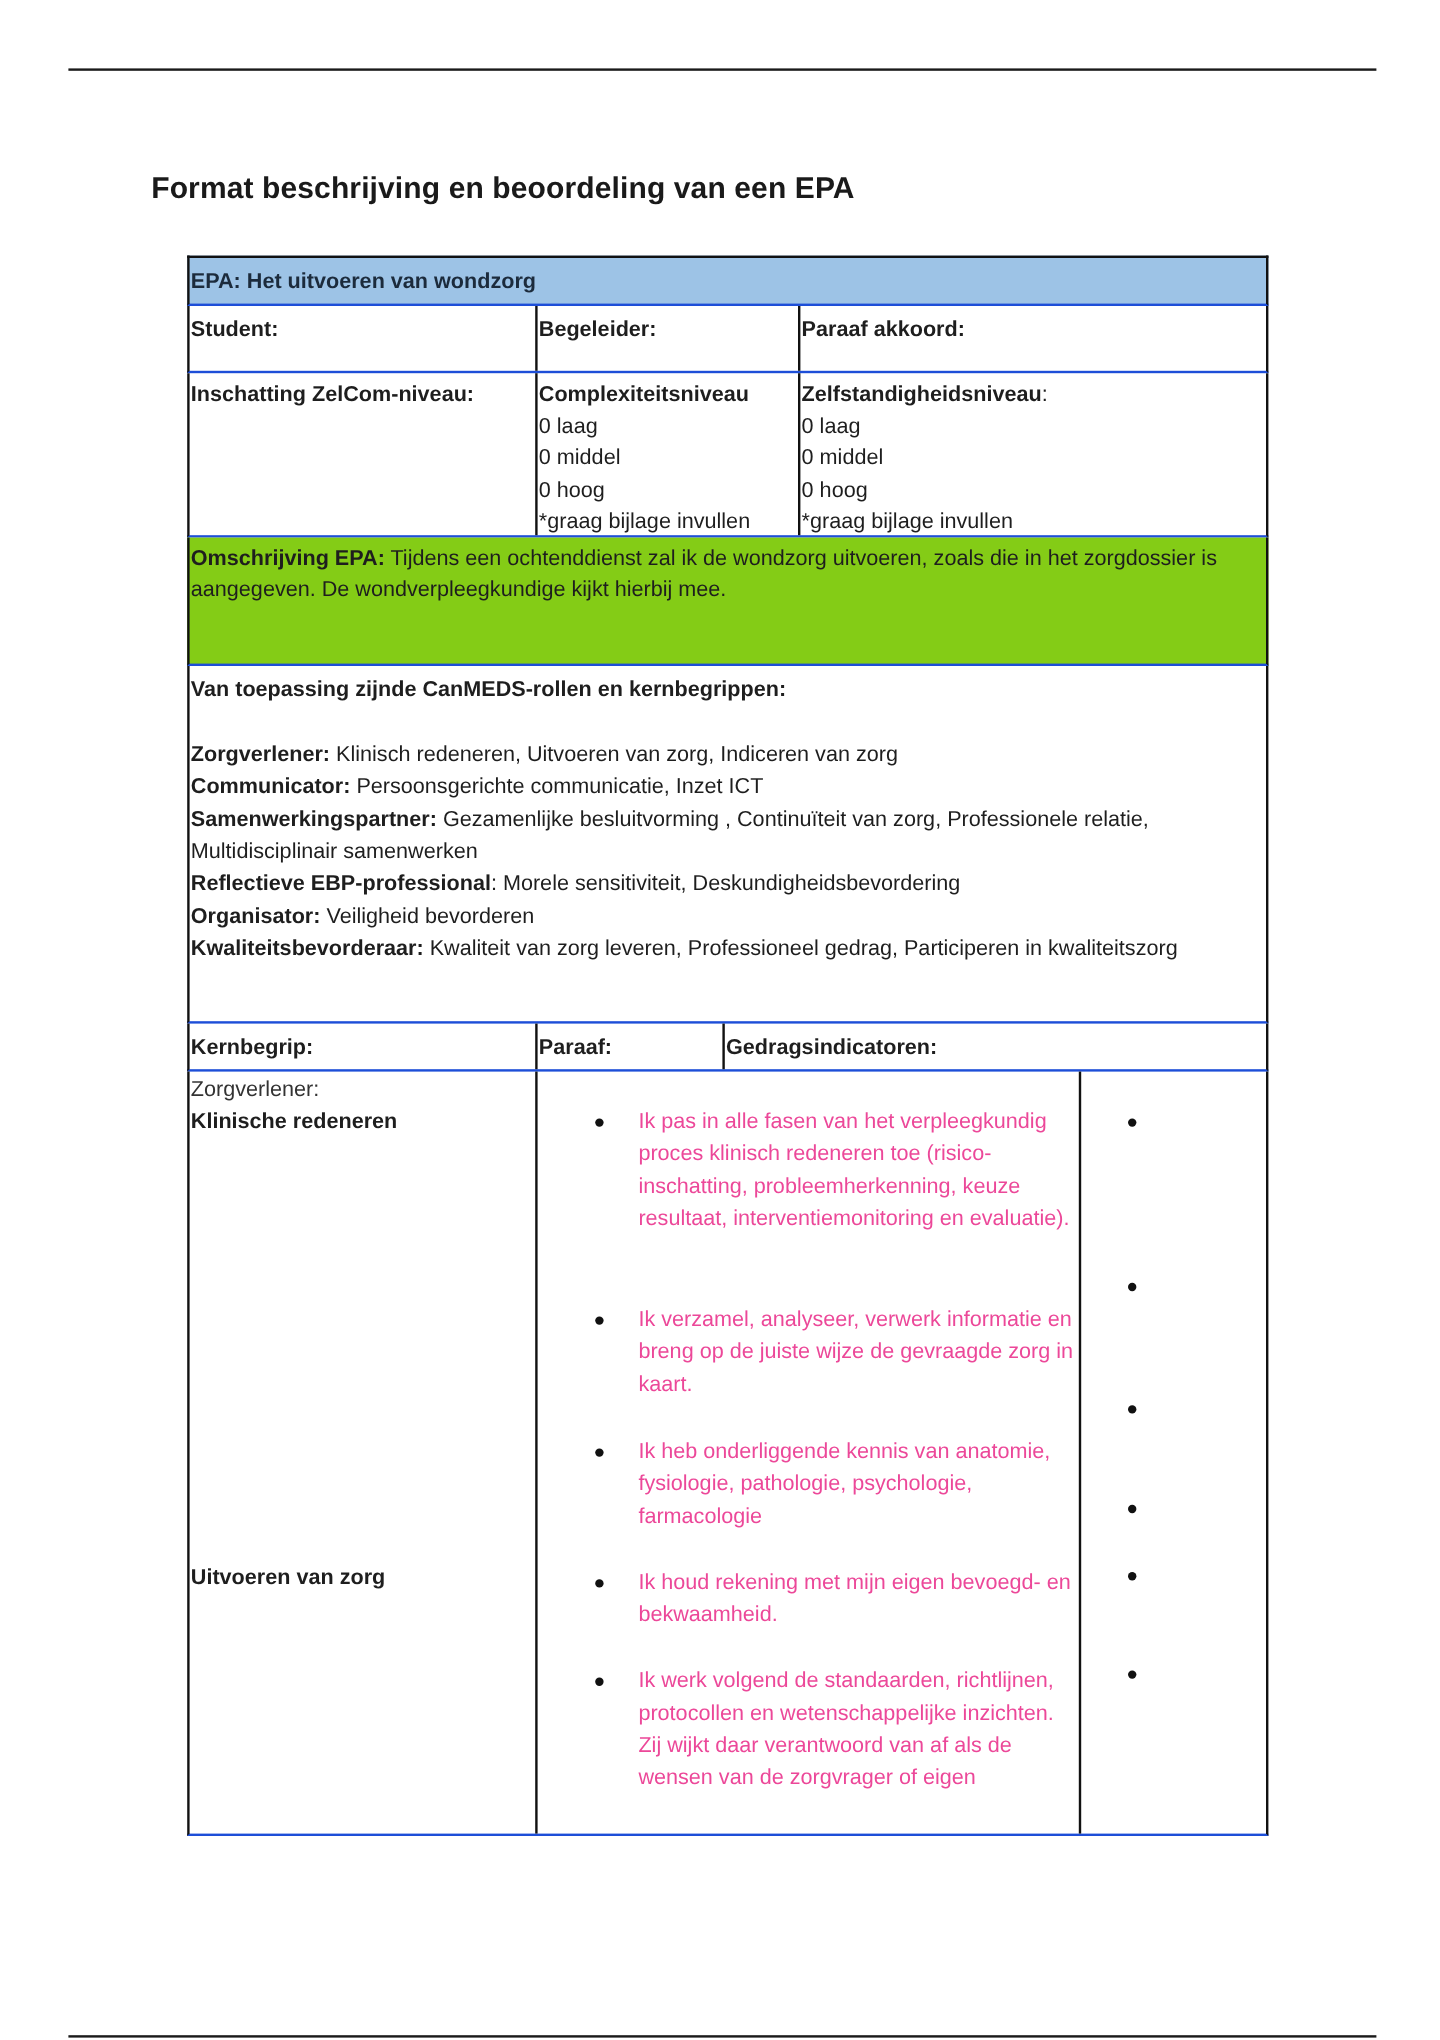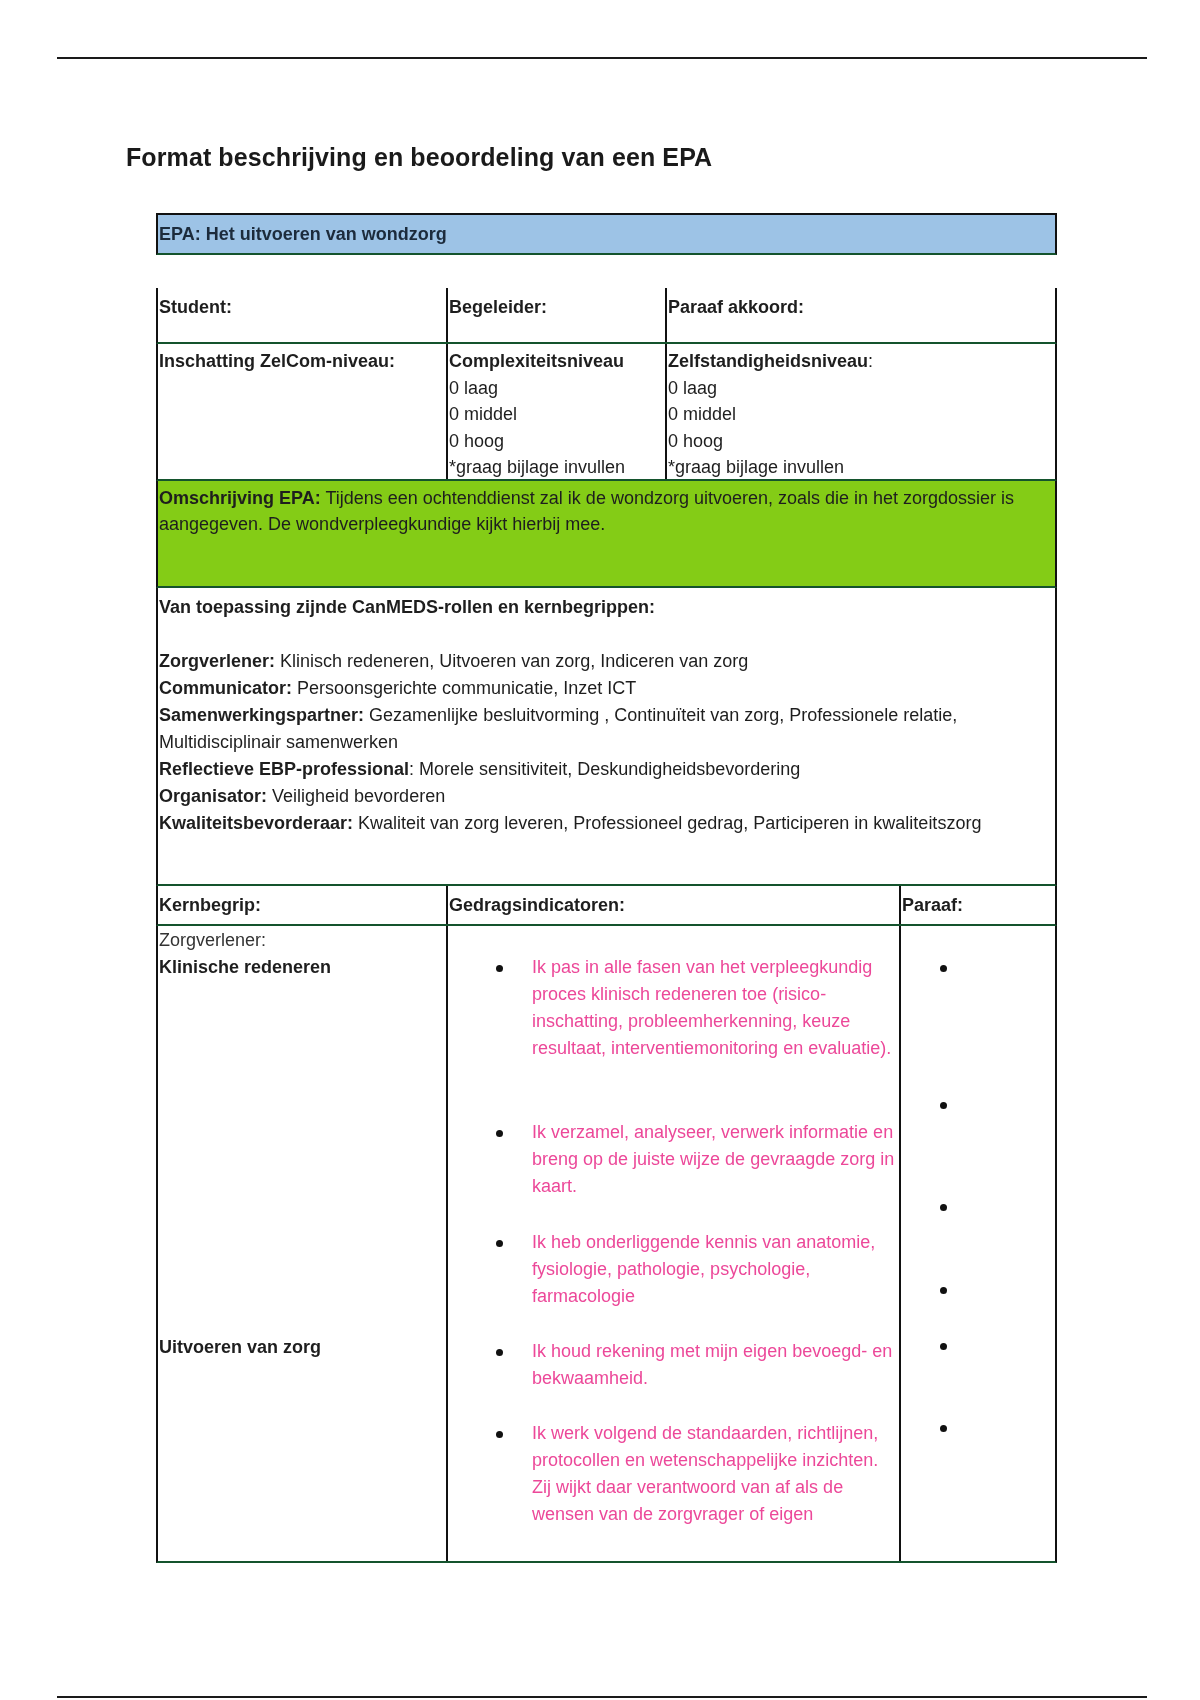--- a/index.html
+++ b/index.html
@@ -5,36 +5,36 @@
   html, body { margin: 0; padding: 0; background: #ffffff; }
   body { width: 1200px; height: 1700px; position: relative; overflow: hidden;
          font-family: "Liberation Sans", "DejaVu Sans", sans-serif; color: #1e1e1e; }
   .rule { position: absolute; left: 57px; width: 1090px; height: 2px; background: #1a1a1a; }
   .rule.top { top: 57px; }
   .rule.bottom { top: 1696px; }
   .doc-title { position: absolute; left: 126px; top: 143px; font-size: 25px; font-weight: bold;
                color: #1a1a1a; letter-spacing: 0.1px; }
   .tbl { position: absolute; left: 156px; top: 213px; width: 901px; }
   .row { display: flex; border-left: 2px solid #111; border-right: 2px solid #111;
-         border-bottom: 2px solid #14532d; box-sizing: border-box; }
+         border-bottom: 2px solid #1d4ed8; box-sizing: border-box; }
   .row.first { border-top: 2px solid #111; }
   .cell { box-sizing: border-box; padding: 2px 1px; font-size: 18px; line-height: 27px; }
   .cell + .cell { border-left: 2px solid #111; }
   .b { font-weight: bold; }
   .hdr { background: #9dc3e6; height: 42px; }
   .hdr .cell { font-weight: bold; padding-top: 6px; color: #1c2b3c; }
   .desc { background: #84cc16; height: 107px; }
   .desc .cell { padding-top: 4px; line-height: 26px; }
   .c1 { width: 288px; }
   .c2 { width: 219px; }
   .c3 { flex: 1; }
   .k1 { width: 288px; }
   .k2 { width: 453px; }
   .k3 { flex: 1; }
-  .persons { height: 56px; margin-top: 33px; }
+  .persons { height: 56px; }
   .persons .cell { font-weight: bold; padding-top: 6px; }
   .levels { height: 137px; }
   .levels .cell { padding-top: 4px; line-height: 26.5px; }
   .roles { height: 298px; }
   .roles .cell { padding-top: 6px; line-height: 27px; }
   .roles p { margin: 0; }
   .roles .spacer { height: 27px; }
   .khdr { height: 40px; }
   .khdr .cell { font-weight: bold; padding-top: 6px; }
   .kbody { height: 637px; position: relative; }
@@ -103,22 +103,22 @@
       <p><span class="b">Communicator:</span><span> Persoonsgerichte communicatie, Inzet ICT</span></p>
       <p><span class="b">Samenwerkingspartner:</span><span> Gezamenlijke besluitvorming , Continuïteit van zorg, Professionele relatie, Multidisciplinair samenwerken</span></p>
       <p><span class="b">Reflectieve EBP-professional</span><span>: Morele sensitiviteit, Deskundigheidsbevordering</span></p>
       <p><span class="b">Organisator:</span><span> Veiligheid bevorderen</span></p>
       <p><span class="b">Kwaliteitsbevorderaar:</span><span> Kwaliteit van zorg leveren, Professioneel gedrag, Participeren in kwaliteitszorg</span></p>
     </div>
   </div>
 
   <div class="row khdr">
     <div class="cell k1">Kernbegrip:</div>
+    <div class="cell k3">Paraaf:</div>
     <div class="cell k2">Gedragsindicatoren:</div>
-    <div class="cell k3">Paraaf:</div>
   </div>
 
   <div class="row kbody">
     <div class="cell k1">
       <div class="sub">Zorgverlener:</div>
       <div class="kb" style="top:28px;">Klinische redeneren</div>
       <div class="kb" style="top:408px;">Uitvoeren van zorg</div>
     </div>
     <div class="cell k2">
       <div class="ind" style="top:28px;"><span class="dot"></span><span>Ik pas in alle fasen van het verpleegkundig proces klinisch redeneren toe (risico-inschatting, probleemherkenning, keuze resultaat, interventiemonitoring en evaluatie).</span></div>

